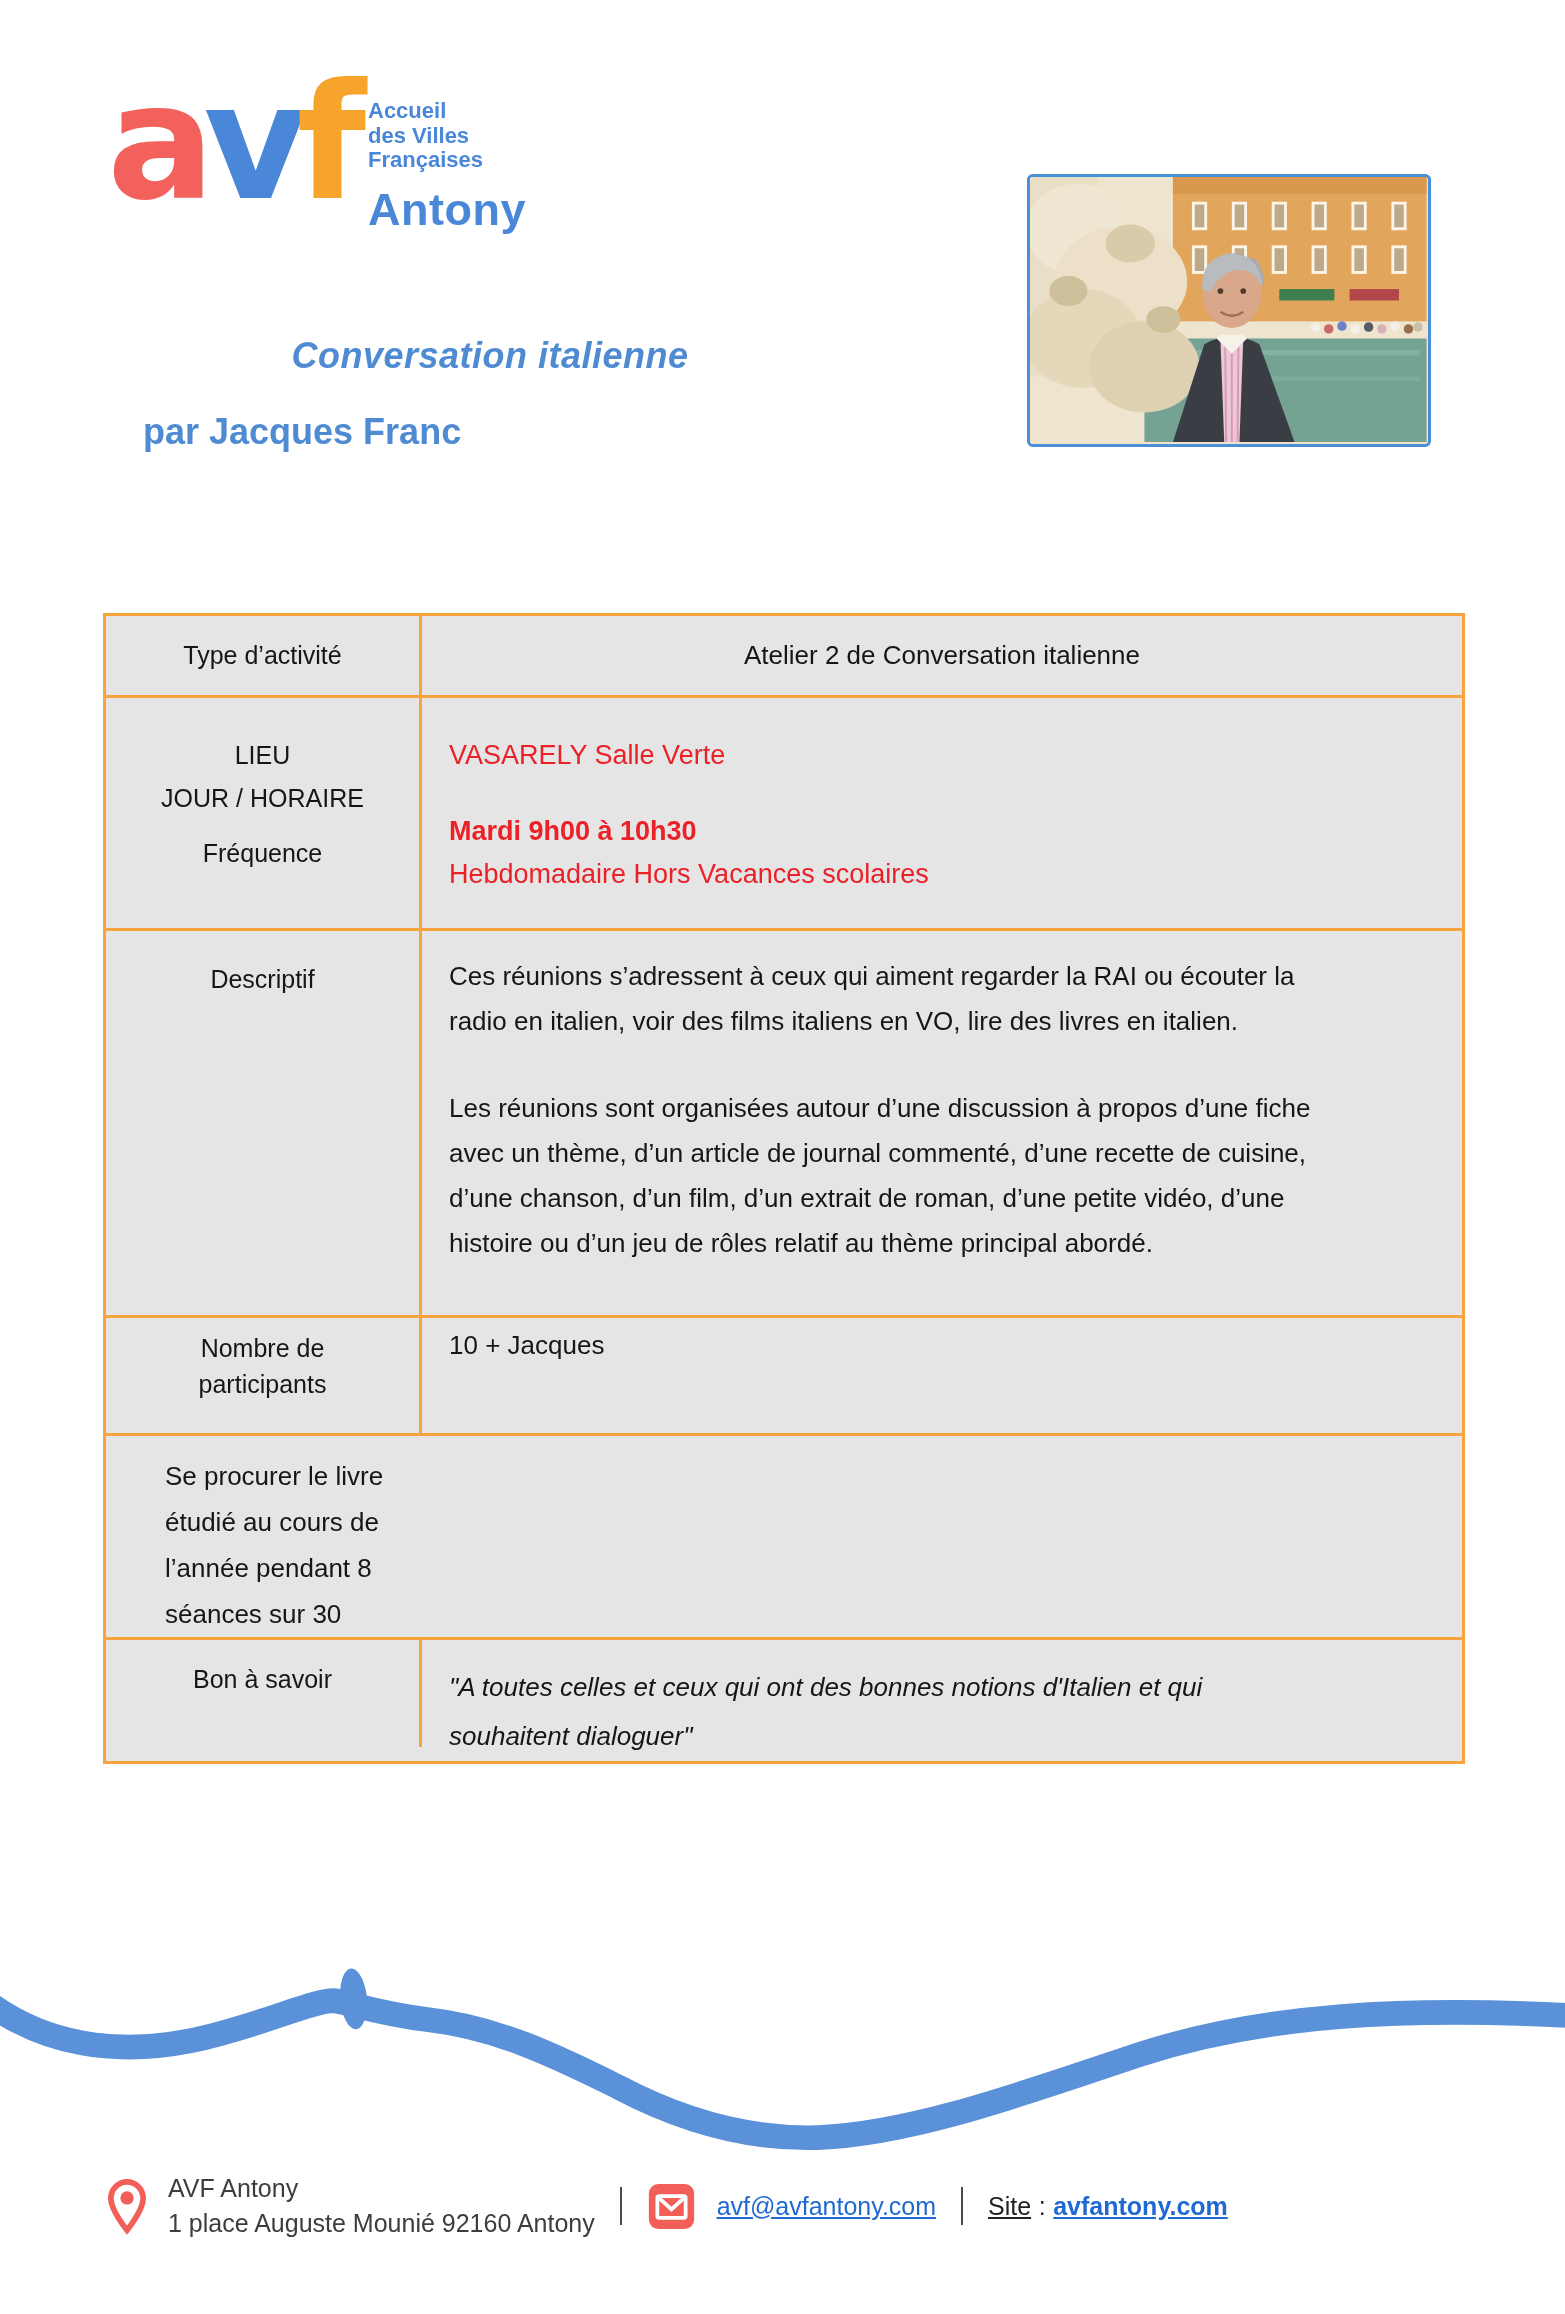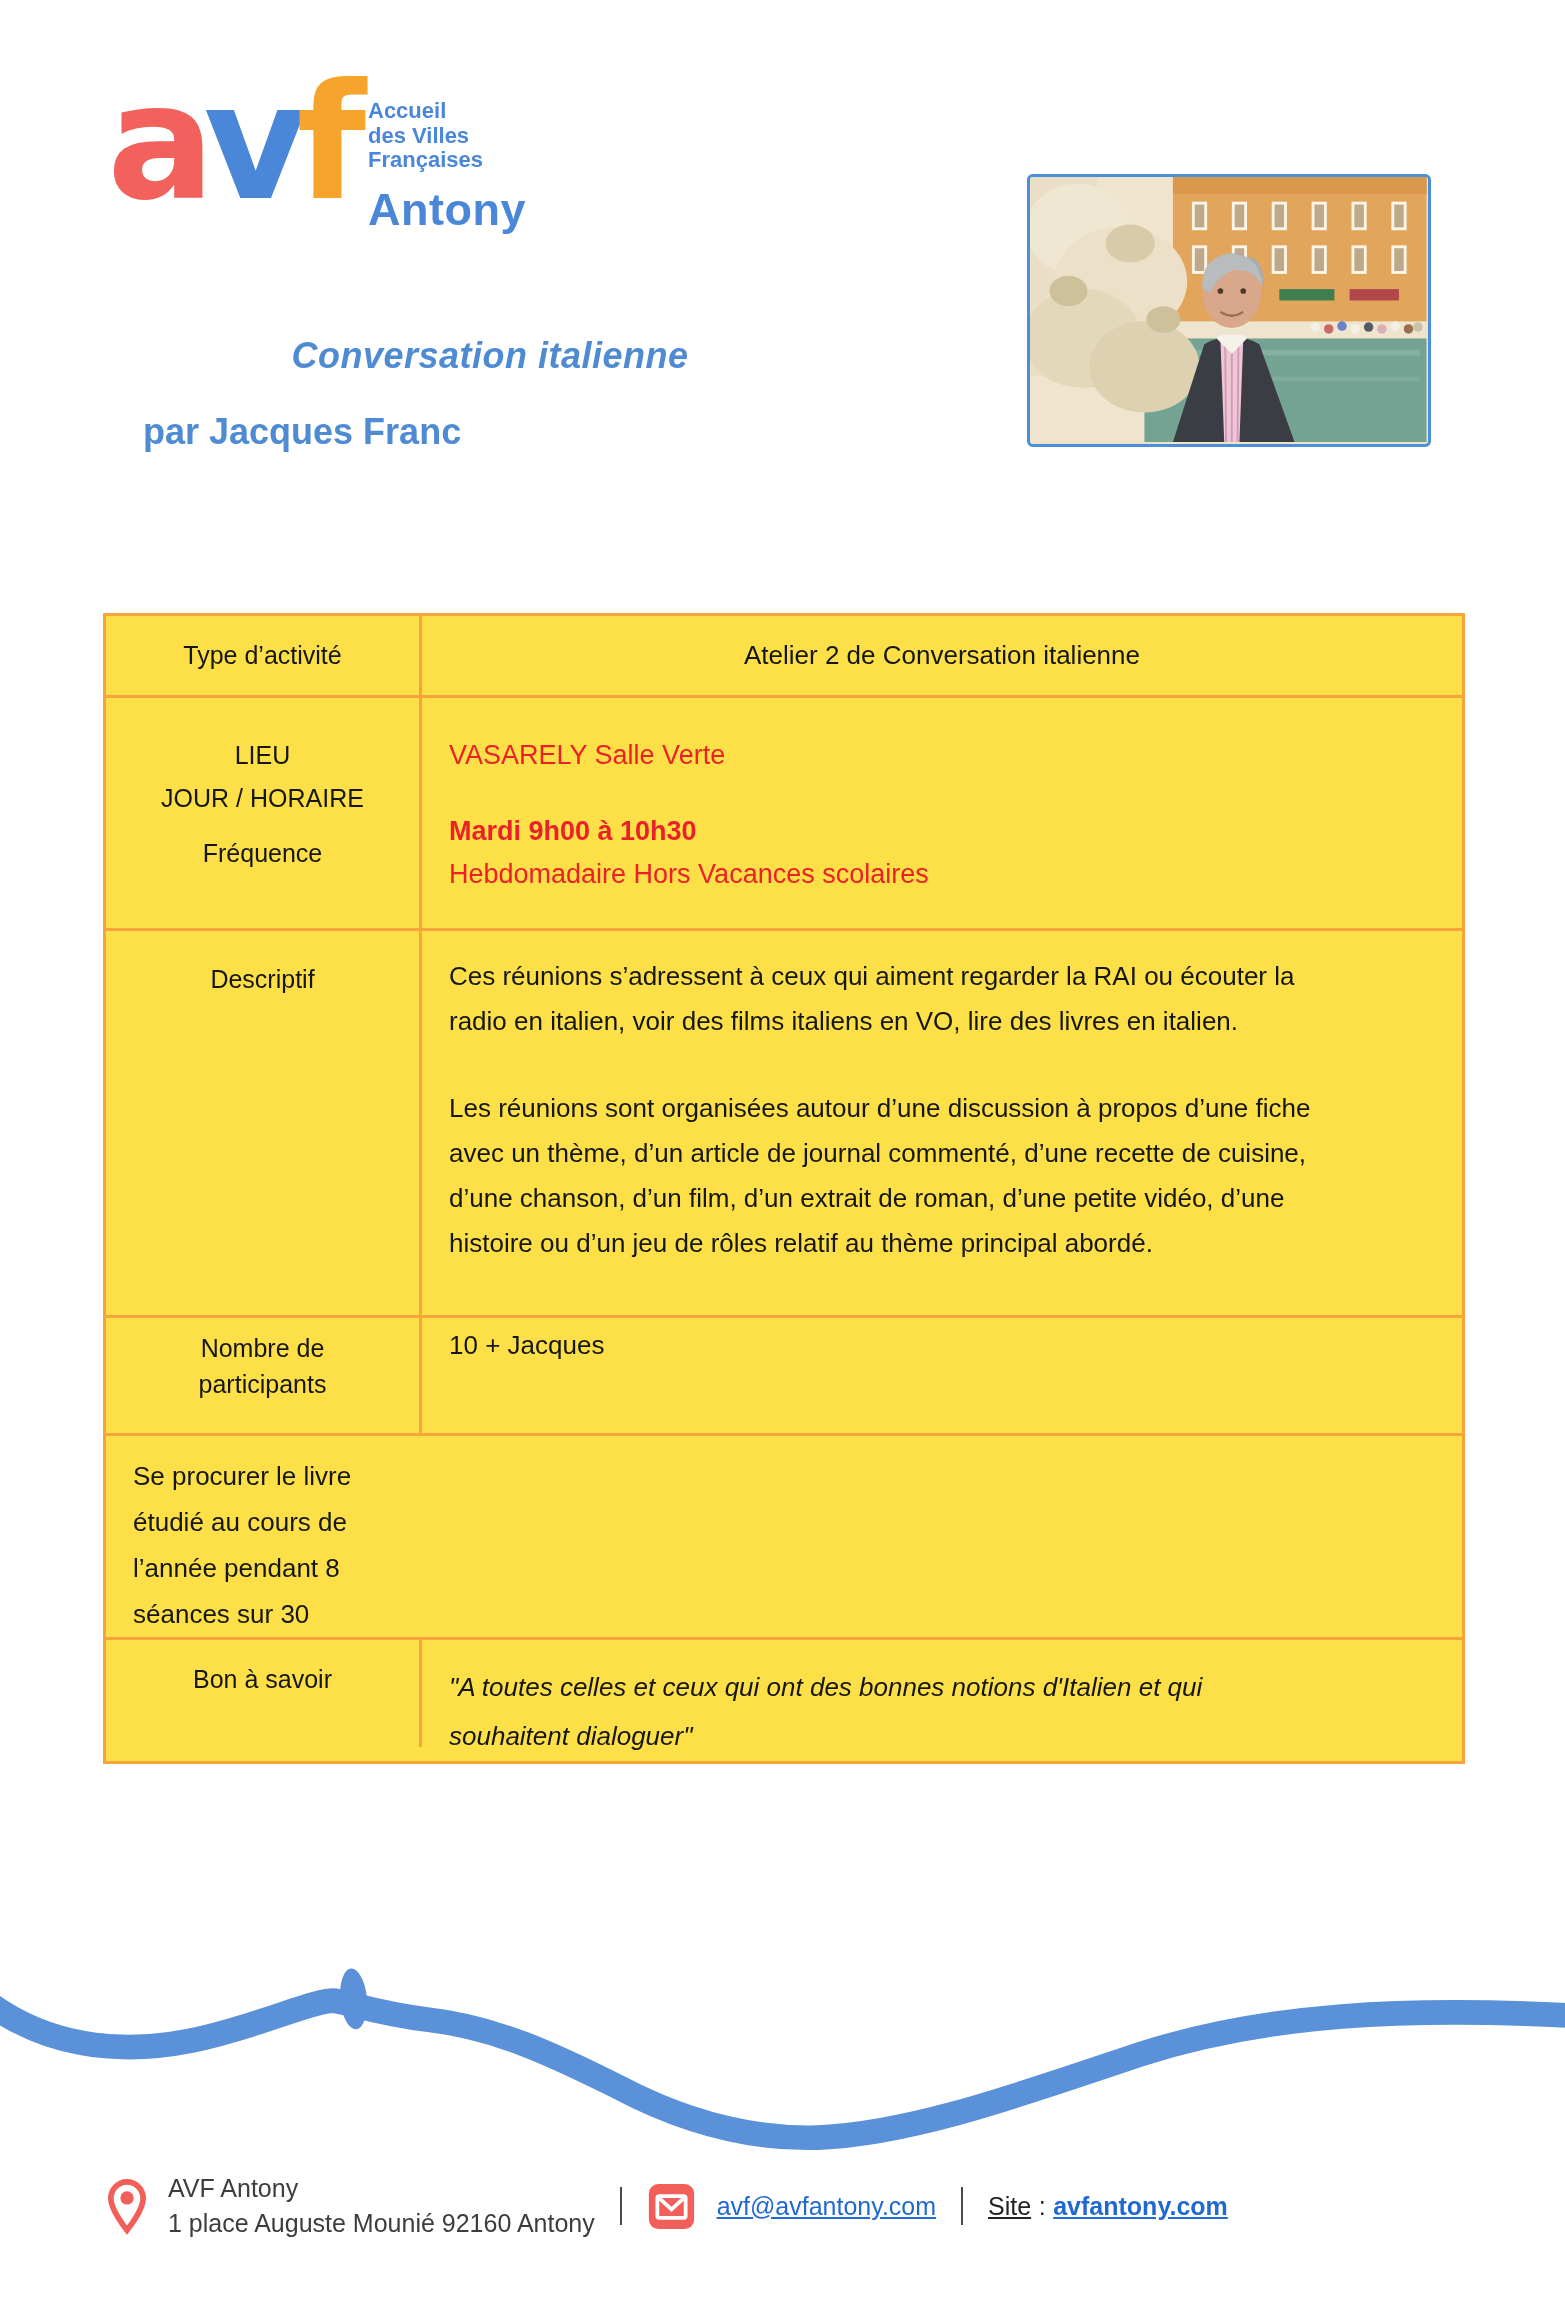--- a/index.html
+++ b/index.html
@@ -22,42 +22,42 @@
   .page-subtitle{position:absolute;left:143px;top:411px;width:666px;text-align:left;
     color:#4e8bd2;font-size:36px;font-weight:800;}
 
   
   .photo{position:absolute;left:1027px;top:174px;width:404px;height:273px;
     border:3.8px solid #4a90d9;border-radius:5.7px;box-sizing:border-box;overflow:hidden;background:#f2e3c8;}
   .photo svg{display:block;}
 
   
   .info-table{position:absolute;left:103px;top:613px;width:1362px;box-sizing:border-box;
-    border:3.8px solid #f6a43b;background:#fde047;}
+    border:3.8px solid #f6a43b;background:#e5e5e5;}
   .trow{display:grid;grid-template-columns:316px 1fr;}
   .trow + .trow{border-top:3.8px solid #f6a43b;}
   .cell-l{border-right:3.8px solid #f6a43b;display:flex;flex-direction:column;align-items:center;
     box-sizing:border-box;font-size:25px;color:#161616;}
   .cell-r{box-sizing:border-box;font-size:26px;color:#161616;padding-left:27px;}
   .r1 .cell-l{height:79px;justify-content:center;}
   .r1 .cell-r{display:flex;align-items:center;justify-content:center;padding-left:0;}
   .r2 .cell-l{height:230px;padding-top:36px;line-height:43px;}
   .r2 .cell-r{padding-top:36px;}
   .r2 .freq{margin-top:12.4px;}
   .red-line{color:#ec2027;font-size:27px;line-height:43px;}
   .red-gap{height:33px;}
   .red-bold{font-weight:700;}
   .r3 .cell-l{height:384px;padding-top:34px;}
   .r3 .cell-r{padding-top:23px;padding-right:114px;line-height:45px;}
   .r3 .cell-r p{margin:0 0 42px 0;}
   .r4 .cell-l{height:115px;padding-top:12.4px;line-height:36px;}
   .r4 .cell-l .wrap-narrow{width:166px;text-align:center;}
   .r4 .cell-r{padding-top:12.4px;}
   .r5 .cell-l{height:139px;padding-top:21px;}
-  .r5 .cell-r{padding-top:17px;line-height:46px;}
+  .r5 .cell-r{padding-top:17px;line-height:46px;margin-left:32px;}
   .r6 .cell-l{height:107px;padding-top:25px;}
   .r6 .cell-r{padding-top:23px;padding-right:143px;line-height:49px;font-style:italic;font-weight:500;}
 
   
   .wave{position:absolute;left:0;top:1921px;}
 
   
   .footer{position:absolute;left:107px;top:2171px;display:flex;align-items:center;font-size:25px;color:#3d3d3d;}
   .footer .pin{margin-right:21px;flex:0 0 auto;}
   .footer .org-block{line-height:35px;}

